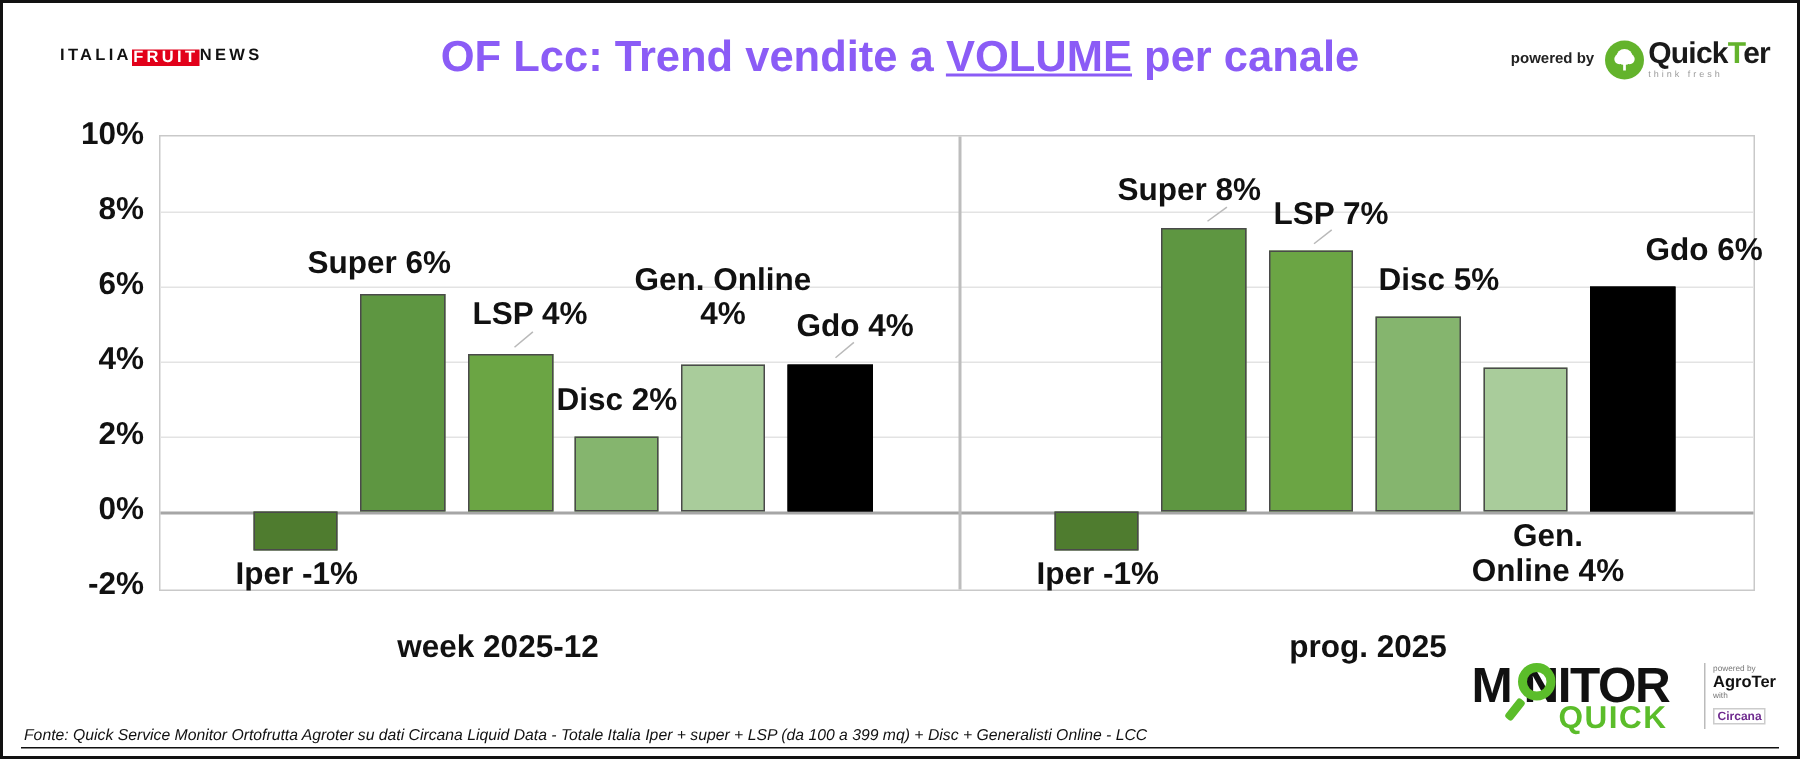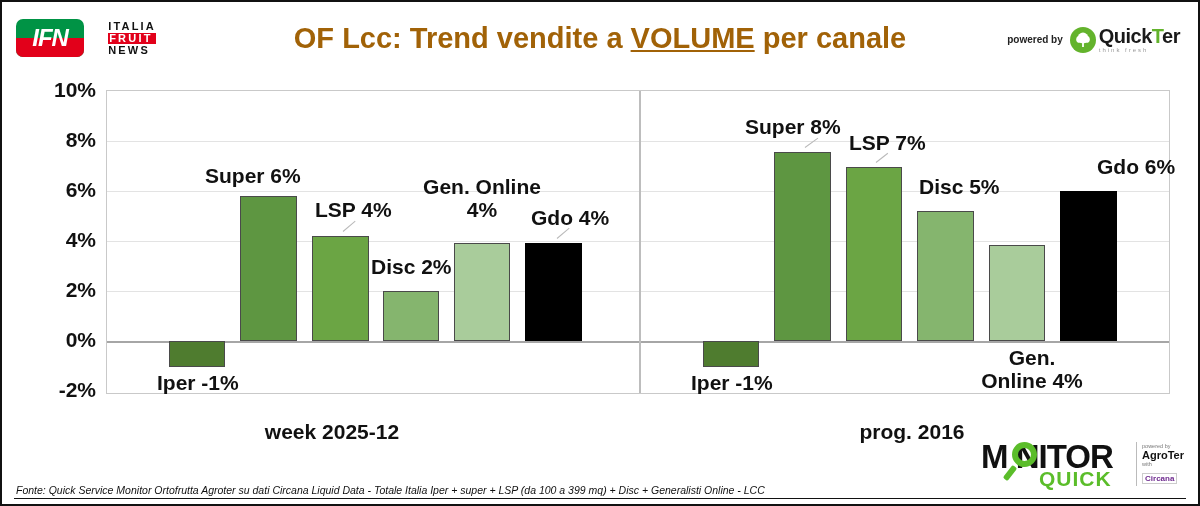--- a/index.html
+++ b/index.html
@@ -35,35 +35,35 @@
     background:#e2001a;
   }
   .ifn-mark .ifn-text{
     position:absolute;left:0;top:0;width:100%;height:100%;
     display:flex;align-items:center;justify-content:center;
     color:#fff;font-weight:bold;font-size:24px;letter-spacing:-1px;
     font-family:"Liberation Sans", sans-serif;
     font-style:italic;
   }
   .ifn-words{
-    margin-left:5px;display:flex;flex-direction:column;justify-content:center;
+    margin-left:5px;display:flex;flex-direction:row;justify-content:center;
     line-height:1.0;
   }
   .ifn-words span{
     font-size:11px;font-weight:bold;letter-spacing:2.2px;color:#111;
     font-family:"Liberation Sans", sans-serif;
   }
   .ifn-words span.fruit{
     background:#e2001a;color:#fff;padding:0 1px;display:inline-block;
     margin:1px 0;
   }
   .slide-title{
     position:absolute;left:0;top:20px;width:1196px;
     text-align:center;
-    font-size:29px;font-weight:bold;color:#a16207;
+    font-size:29px;font-weight:bold;color:#8b5cf6;
     font-family:"Liberation Sans", sans-serif;
   }
   .slide-title u{text-decoration:underline;text-underline-offset:2px;}
 
   .powered{
     position:absolute;right:18px;top:24px;
     display:flex;align-items:center;gap:7px;
   }
   .powered .pb{
     font-size:10px;font-weight:bold;color:#222;
@@ -298,21 +298,21 @@
         <span>Gen.</span><br>
         <span>Online 4%</span>
       </div>
 
       <div class="bar black" style="left:953px;top:100px;width:57px;height:150px;background:#000000;"></div>
       <div class="bar-label" style="left:952px;top:65px;margin-left:38px;">Gdo 6%</div>
     </div>
   </div>
 
   <div class="panel-caption" style="left:180px;width:300px;">week 2025-12</div>
-  <div class="panel-caption" style="left:760px;width:300px;">prog. 2016</div>
+  <div class="panel-caption" style="left:760px;width:300px;">prog. 2025</div>
 
   <div class="footer-rule"></div>
   <div class="footnote">Fonte: Quick Service Monitor Ortofrutta Agroter su dati Circana Liquid Data - Totale Italia Iper + super + LSP (da 100 a 399 mq) + Disc + Generalisti Online - LCC</div>
 
   <div class="monitor-logo">
     <div class="mq">
       <div class="mtext">M NITOR</div>
       <div class="glass"></div>
       <div class="handle"></div>
       <div class="qtext">QUICK</div>

